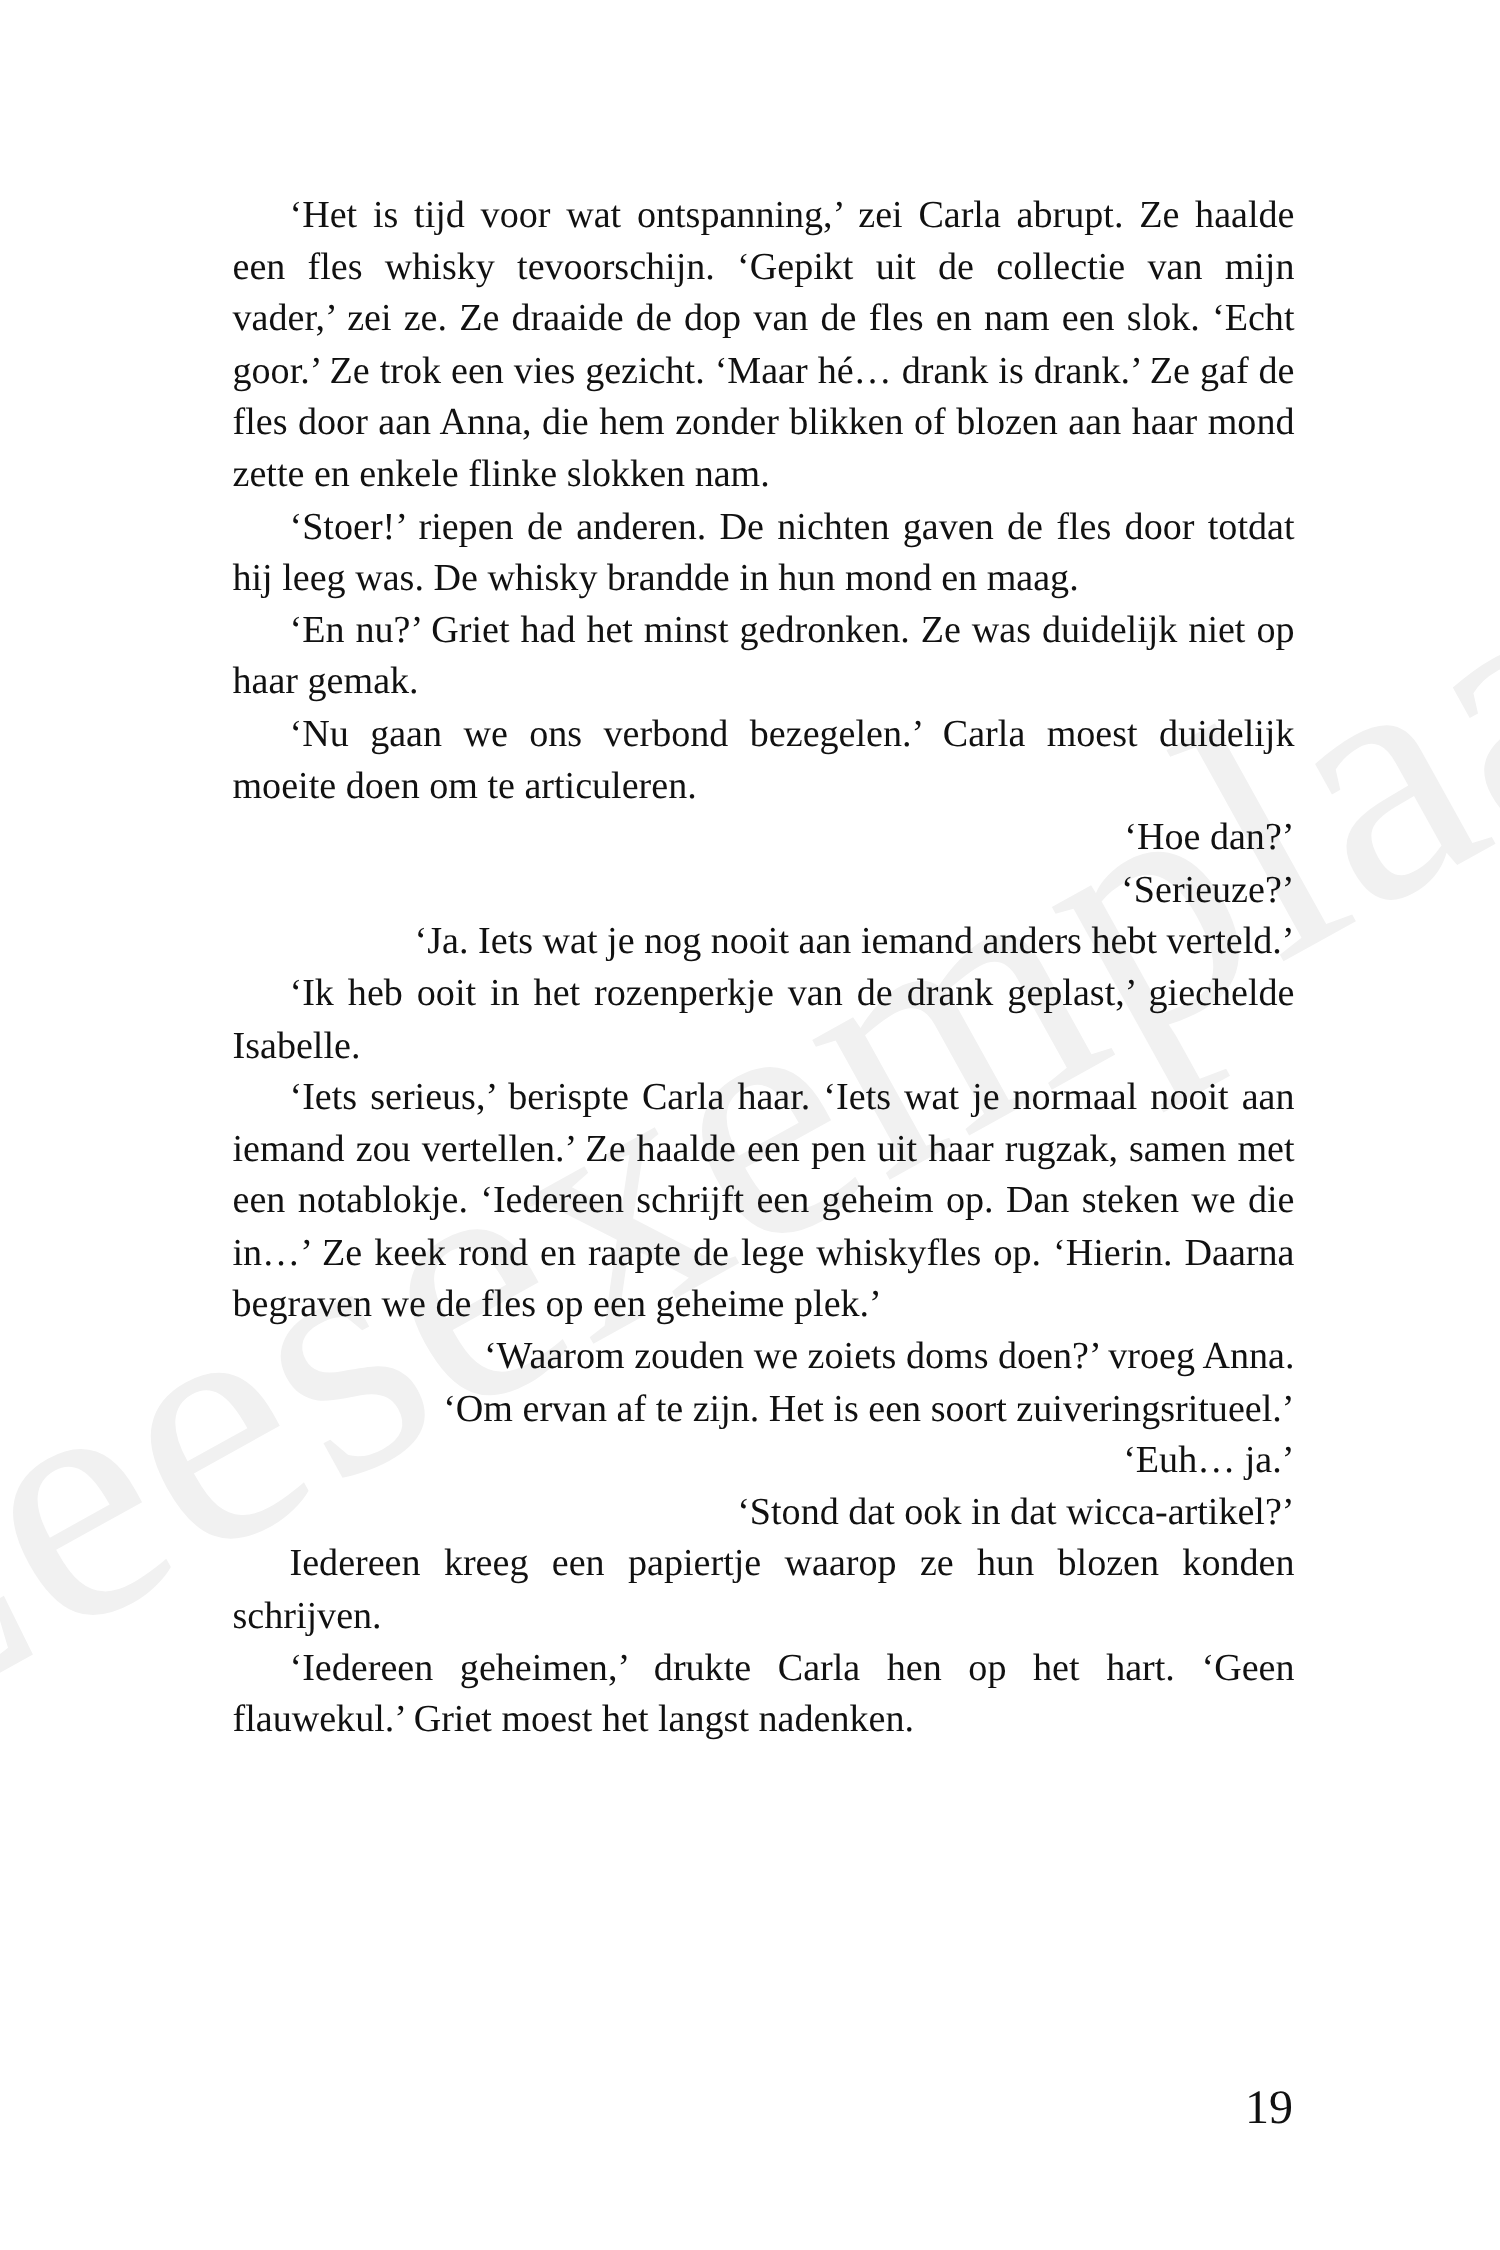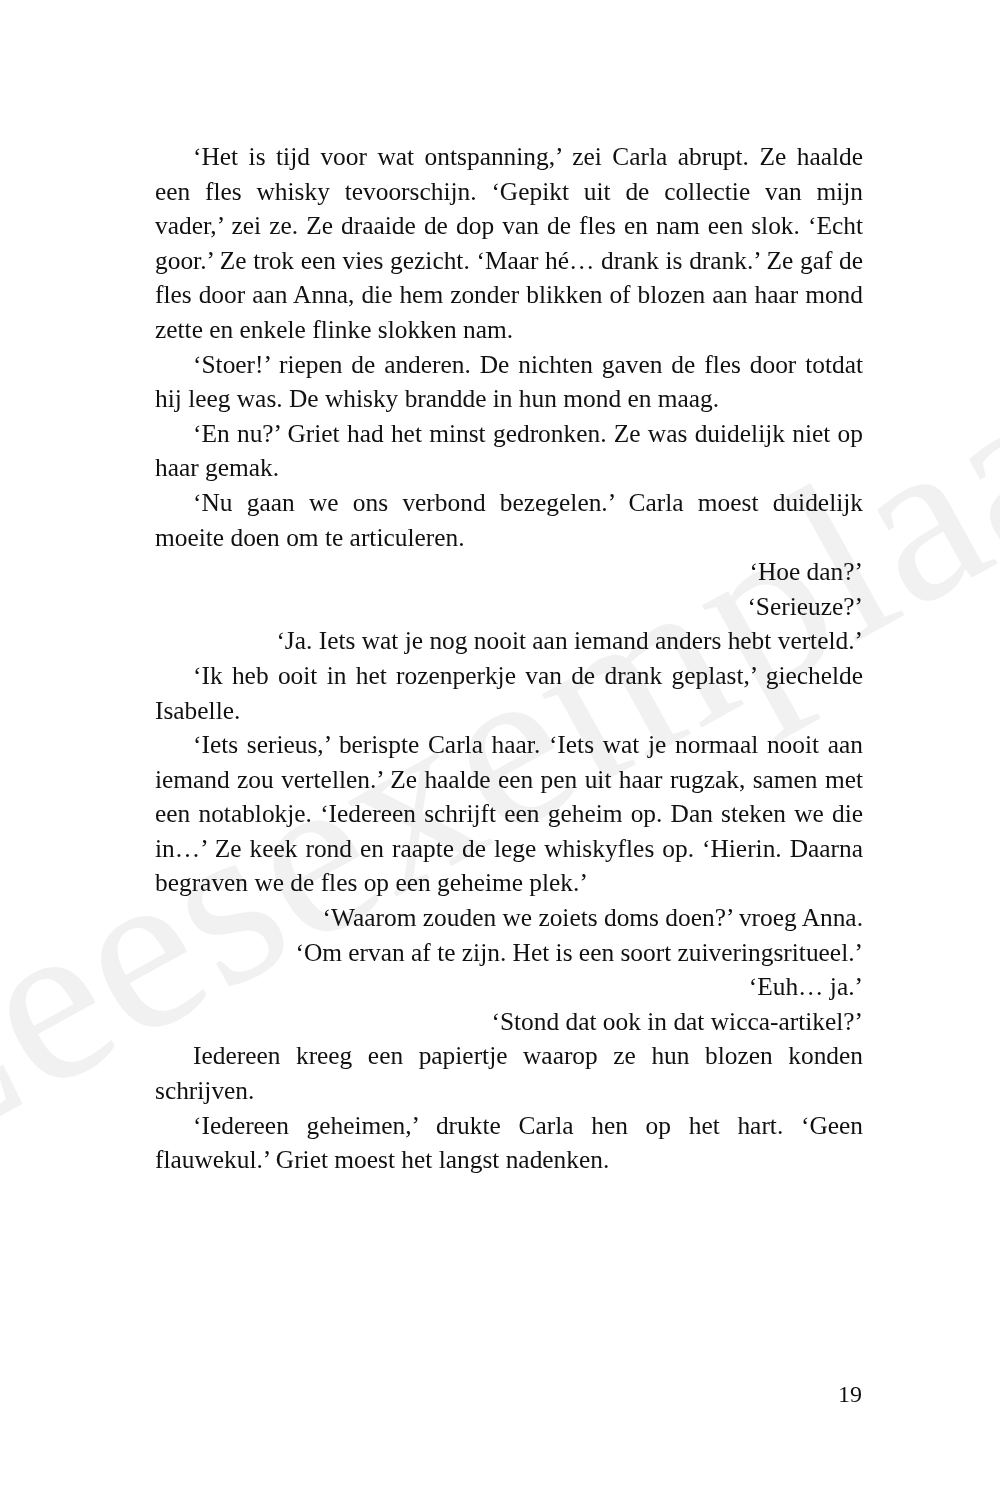--- a/index.html
+++ b/index.html
@@ -41,21 +41,21 @@
     letter-spacing: 2px;
     color: #f1f1f1;
     font-weight: 400;
     user-select: none;
   }
 
   
   .textblock {
     position: absolute;
     left: 155px;
-    top: 139px;
+    top: 126px;
     width: 708px;
     z-index: 2;
   }
 
   .para {
     margin: 0;
     text-indent: 38px;
     text-align: justify;
     text-justify: inter-word;
     font-size: 25.4px;
@@ -66,22 +66,22 @@
 
   
   .para.short {
     text-align: right;
   }
 
   
   .folio {
     position: absolute;
     right: 138px;
-    bottom: 94px;
-    font-size: 24px;
+    bottom: 80px;
+    font-size: 32px;
     line-height: 1;
     color: #111111;
     z-index: 2;
     margin-top: 28px;
   }
 </style>
 </head>
 <body>
 
 <div class="page" style="background: rgb(255, 255, 255); color: rgb(17, 17, 17);">

